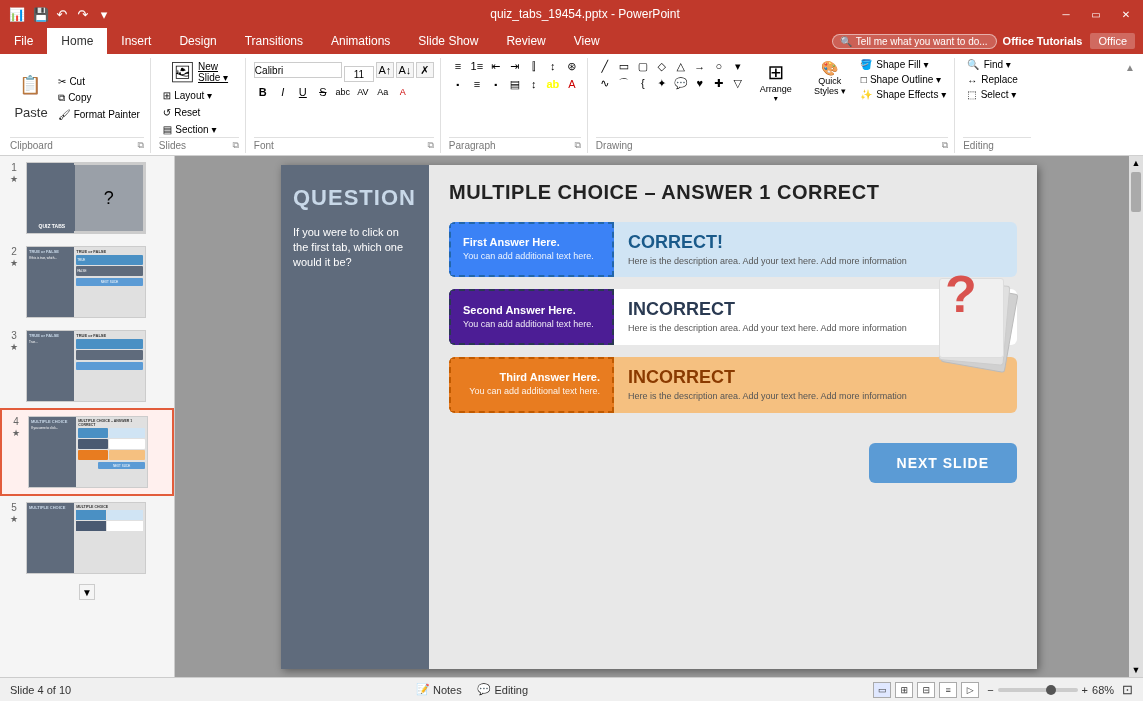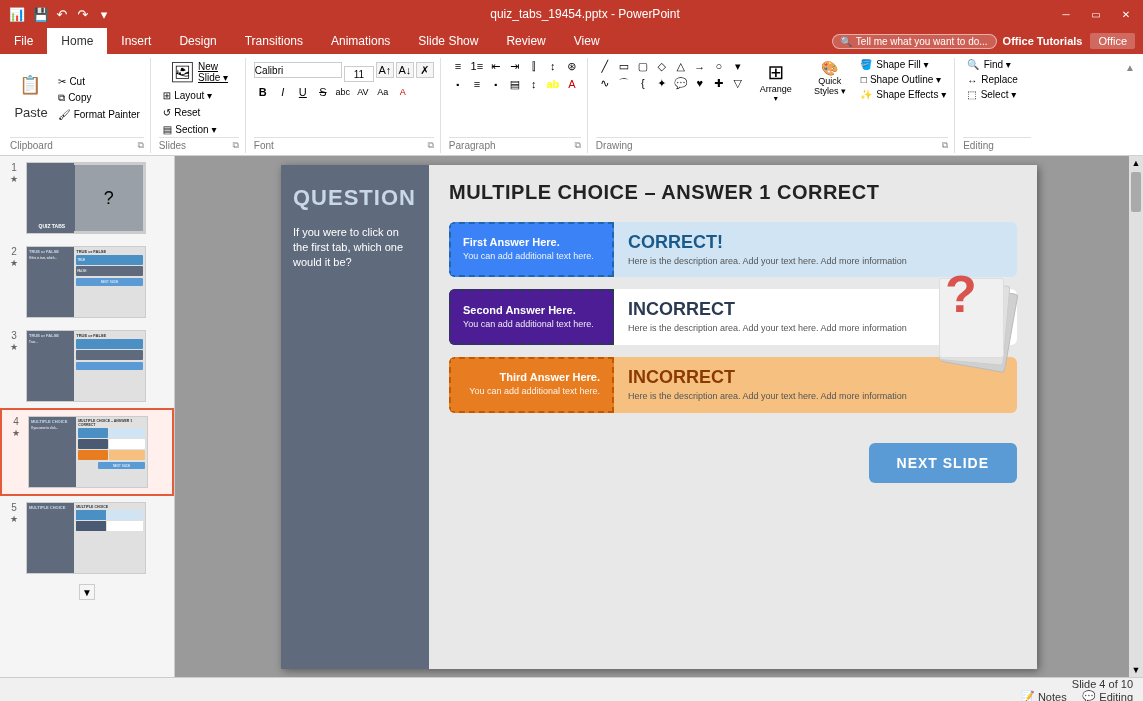--- a/index.html
+++ b/index.html
@@ -75,21 +75,21 @@
     .result-box.white-result { background: white; }
     .result-box.orange-result { background: #f5c080; }
     .result-box .result-title { font-size: 18px; font-weight: bold; color: #1a5a8a; }
     .result-box.white-result .result-title { color: #2a3a52; }
     .result-box.orange-result .result-title { color: #8a3a00; }
     .result-box .result-text { font-size: 9px; color: #555; line-height: 1.3; margin-top: 3px; }
 
     .next-btn { align-self: flex-end; margin-top: 10px; background: #5b9bd5; color: white; font-size: 14px; font-weight: bold; padding: 12px 28px; border-radius: 6px; cursor: pointer; letter-spacing: 1px; }
 
     
-    .status-bar { height: 24px; background: #f0f0f0; border-top: 1px solid #ccc; display: flex; align-items: flex-end; justify-content: space-between; padding: 0 10px; font-size: 11px; color: #333; flex-shrink: 0; flex-direction: column; }
+    .status-bar { height: 24px; background: #f0f0f0; border-top: 1px solid #ccc; display: flex; align-items: center; justify-content: space-between; padding: 0 10px; font-size: 11px; color: #333; flex-shrink: 0; }
     .status-left { display: flex; align-items: center; gap: 8px; }
     .status-center { display: flex; gap: 16px; }
     .status-right { display: flex; align-items: center; gap: 8px; }
     .zoom-control { display: flex; align-items: center; gap: 4px; }
     .zoom-slider { width: 80px; height: 4px; background: #ccc; border-radius: 2px; position: relative; cursor: pointer; }
     .zoom-thumb { width: 10px; height: 10px; background: #555; border-radius: 50%; position: absolute; top: -3px; left: 60%; cursor: pointer; }
     .view-icons { display: flex; gap: 4px; }
     .view-icon { width: 18px; height: 16px; border: 1px solid #aaa; display: flex; align-items: center; justify-content: center; font-size: 9px; cursor: pointer; background: white; }
     .view-icon.active { background: #e0e8ff; }
 

